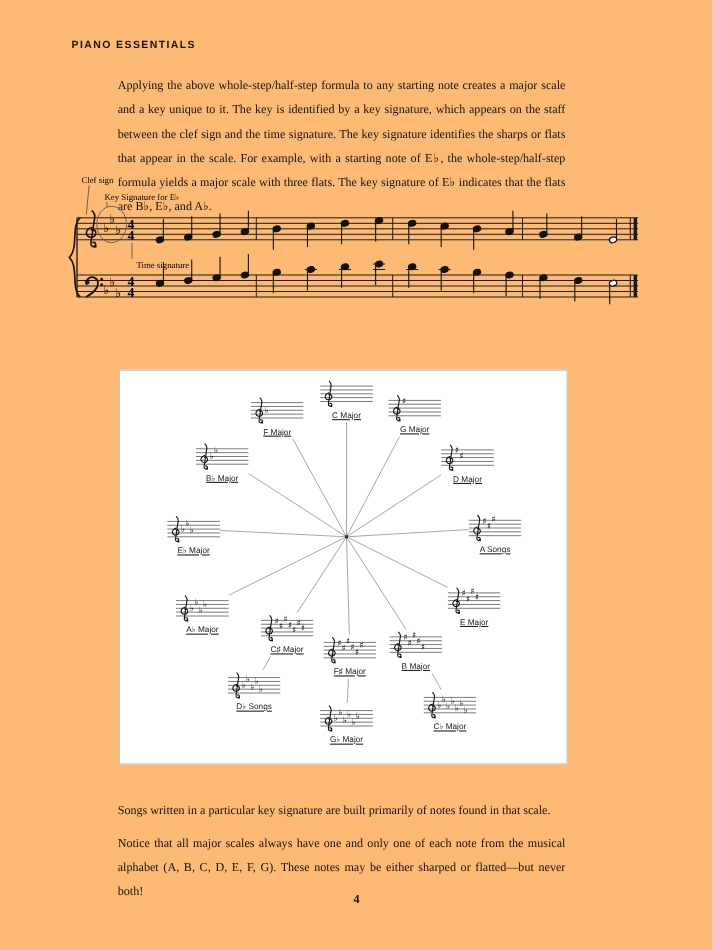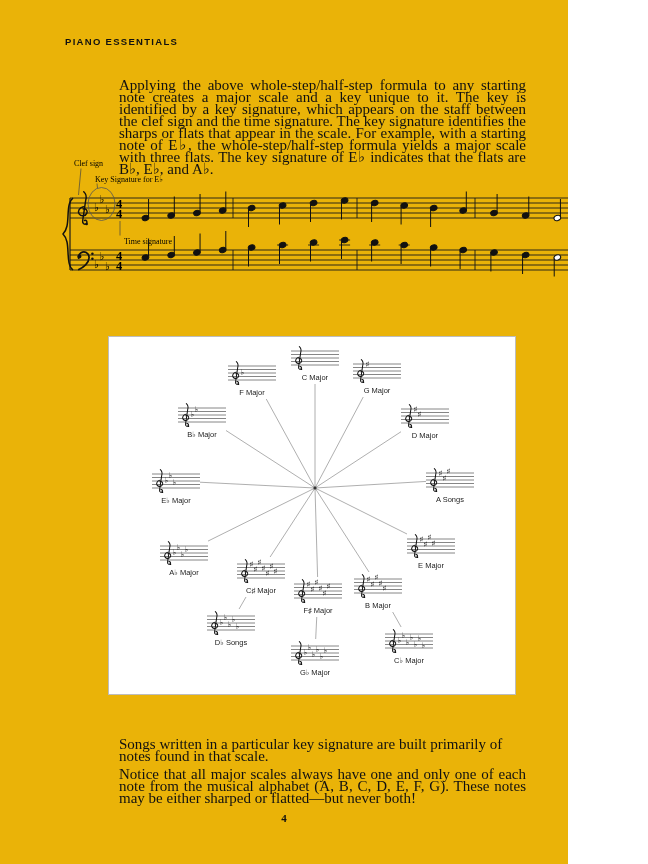--- a/index.html
+++ b/index.html
@@ -1,34 +1,34 @@
 <!DOCTYPE html>
 <html><head>
 <meta charset="utf-8">
 <style>
   html,body{margin:0;padding:0;background:#fff;}
-  .page{position:relative;width:568px;height:864px;background:#eab308;overflow:hidden;
+  .page{position:relative;width:648px;height:864px;background:#fdba74;overflow:hidden;
         font-family:"Liberation Serif","DejaVu Sans",serif;color:#111;}
   .header{position:absolute;left:65px;top:36px;
         font-family:"Liberation Sans","DejaVu Sans",sans-serif;font-weight:bold;
         font-size:9.5px;letter-spacing:1.3px;}
-  .para{position:absolute;left:107px;width:407px;margin:12px;
-        font-size:15px;line-height:12px;text-align:justify;}
+  .para{position:absolute;left:107px;width:407px;margin:0;
+        font-size:11px;line-height:22px;text-align:justify;}
   .p-intro{top:67px;}
   .p-circle{top:288px;}
   .p-songs{top:726px;text-align:left;}
   .p-notice{top:756px;}
   .staff-figure{position:absolute;left:62px;top:155px;width:527px;height:132px;}
   .circle-box{position:absolute;left:108px;top:336px;width:406px;height:357px;
         border:1px solid #bdbdbd;background:#fff;}
   .keynode{position:absolute;width:48px;height:40px;background:#fff;}
   .keynode svg{position:absolute;left:0;top:0;}
   .keylabel{position:absolute;top:29px;left:50%;transform:translateX(-50%);
         white-space:nowrap;padding:0 2px;background:#fff;
-        font-family:"Liberation Sans","DejaVu Sans",sans-serif;font-size:7.5px;color:#222;}
+        font-family:"Liberation Sans","DejaVu Sans",sans-serif;font-size:7.5px;color:#222;text-decoration:underline;}
   .pagenum{position:absolute;left:0;right:0;top:812px;text-align:center;
         font-weight:bold;font-size:11px;}
 </style>
 </head>
 <body>
 
 <svg width="0" height="0" style="position:absolute">
   <defs>
     <g id="tclef">
       <path d="M7.8 -5 C9.8 -3.2 10.2 -1 9.4 1.6 L6.9 18.4 C6.6 20.6 8.8 21.7 10 20.3 C11 19.1 9.9 17.4 8.4 18" stroke="#111" fill="none" stroke-width="1.15" stroke-linecap="round"></path>

